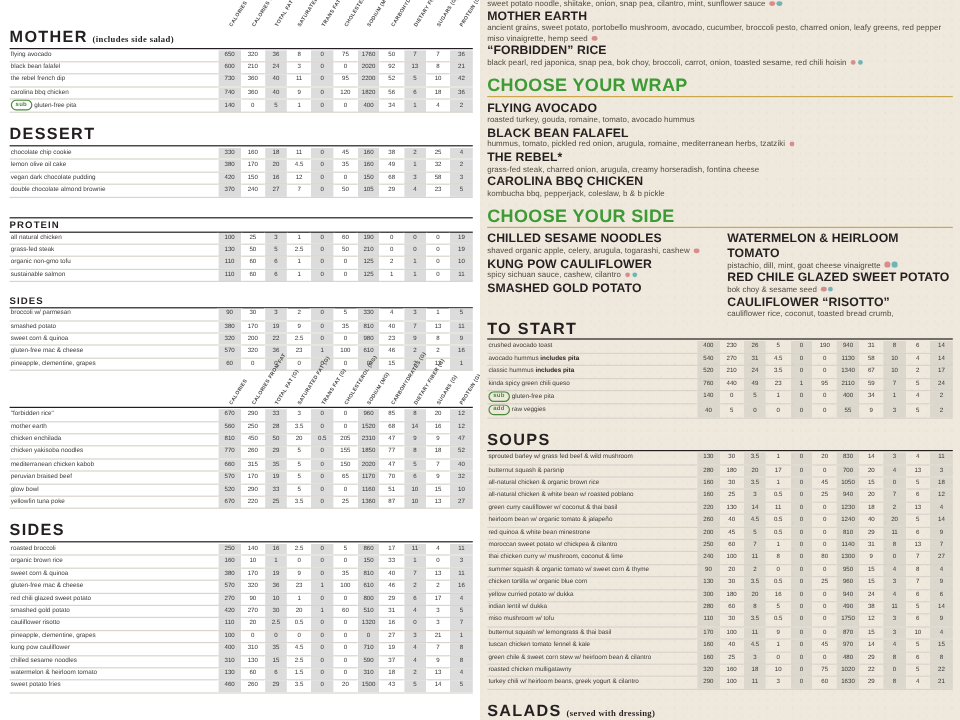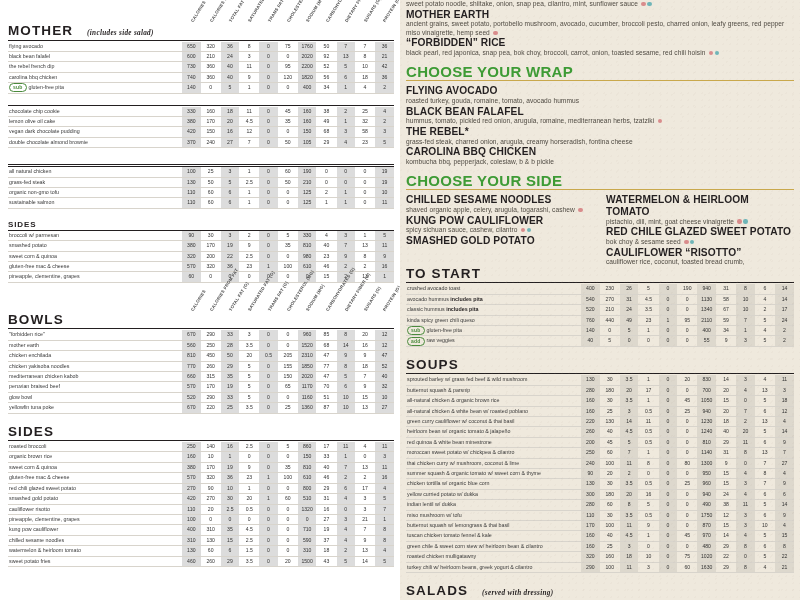--- a/index.html
+++ b/index.html
@@ -36,22 +36,22 @@
   }
 
   
   .sec-title {
     font-size: 13.5px; font-weight: 700; letter-spacing: 1.1px;
     color: #231f20; line-height: 1;
     padding-bottom: 2px;
   }
   .sec-title .sub {
     font-size: 7.2px; font-weight: 700; letter-spacing: .2px;
-    font-family: "Liberation Serif", serif; font-style: italic;
-    margin-left: 14px; letter-spacing: .3px;
+    font-family: "Liberation Serif", serif; 
+    margin-left: 4px; letter-spacing: .3px;
   }
   .sec-rule { border-bottom: 1.1px solid #231f20; margin-bottom: 1px; }
   .sub-title {
     font-size: 8px; font-weight: 700; letter-spacing: .9px;
     color: #231f20; padding-bottom: 1px;
   }
   .sub-rule { border-bottom: .8px solid #231f20; }
 
   
   table.nut { width: 100%; border-collapse: collapse; table-layout: fixed; }
@@ -224,20 +224,21 @@
               <td class="v vcol">4</td>
               <td class="v vcol sh">2</td>
             </tr>
           </tbody>
         </table>
     </div>
 
     <div class="gap-md"></div>
 
     <div>
+      <div class="sec-title">DESSERT</div>
       <div class="sec-rule"></div>
       <table class="nut">
           <tbody>
             <tr>
               <td class="name namecol">chocolate chip cookie</td>
               <td class="v vcol sh">330</td>
               <td class="v vcol">160</td>
               <td class="v vcol sh">18</td>
               <td class="v vcol">11</td>
               <td class="v vcol sh">0</td>
@@ -291,20 +292,21 @@
               <td class="v vcol sh">5</td>
             </tr>
           </tbody>
         </table>
     </div>
 
     <div class="gap-lg"></div>
 
     <div>
       <div class="sec-rule"></div>
+      <div class="sub-title">PROTEIN</div>
       <div class="sub-rule"></div>
       <table class="nut">
           <tbody>
             <tr>
               <td class="name namecol">all natural chicken</td>
               <td class="v vcol sh">100</td>
               <td class="v vcol">25</td>
               <td class="v vcol sh">3</td>
               <td class="v vcol">1</td>
               <td class="v vcol sh">0</td>
@@ -449,21 +451,20 @@
           <span class="hdr-lbl" style="left: 89.04px;">TRANS FAT (G)</span>
           <span class="hdr-lbl" style="left: 108.313px;">CHOLESTEROL (MG)</span>
           <span class="hdr-lbl" style="left: 127.585px;">SODIUM (MG)</span>
           <span class="hdr-lbl" style="left: 146.858px;">CARBOHYDRATES (G)</span>
           <span class="hdr-lbl" style="left: 166.131px;">DIETARY FIBER (G)</span>
           <span class="hdr-lbl" style="left: 185.404px;">SUGARS (G)</span>
           <span class="hdr-lbl" style="left: 204.676px;">PROTEIN (G)</span>
         </div>
     </div>
     <div>
-      <div class="sec-title">BOWLS</div>
       <div class="sec-rule"></div>
       <table class="nut">
           <tbody>
             <tr>
               <td class="name namecol">"forbidden rice"</td>
               <td class="v vcol sh">670</td>
               <td class="v vcol">290</td>
               <td class="v vcol sh">33</td>
               <td class="v vcol">3</td>
               <td class="v vcol sh">0</td>

